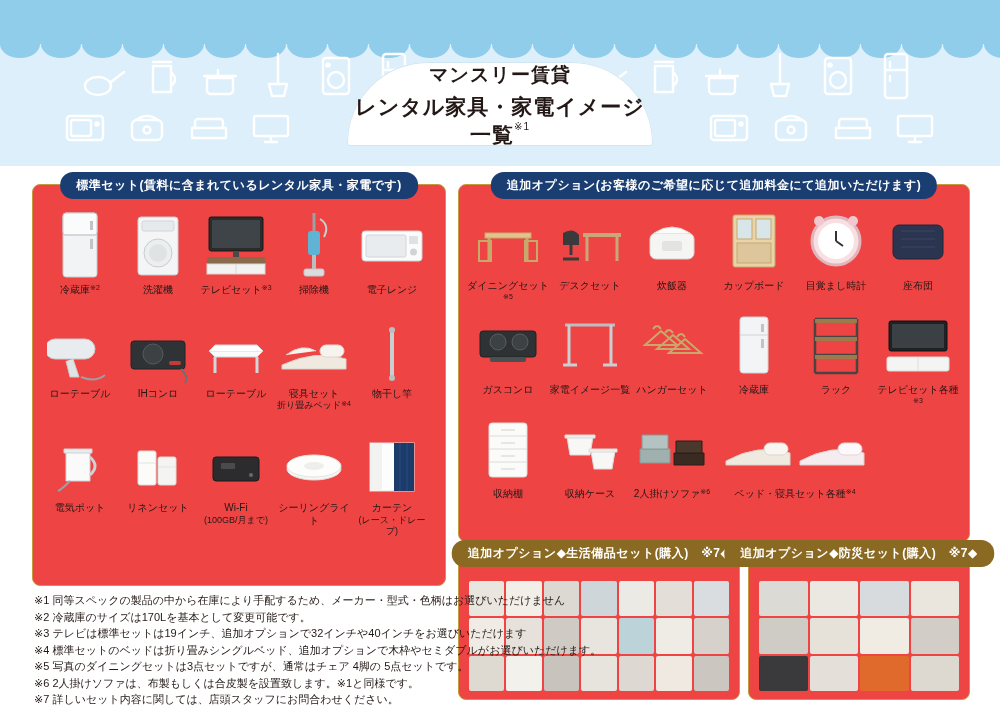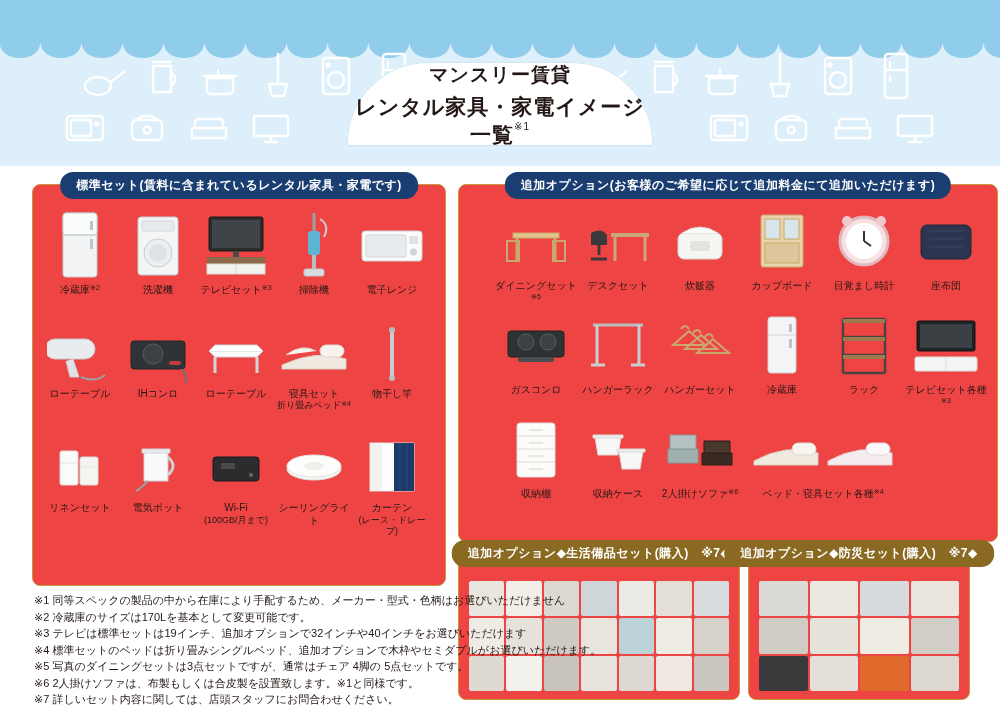--- a/index.html
+++ b/index.html
@@ -57,21 +57,21 @@
     position:absolute;border:1px solid #c49a3f;border-radius:8px;background:#ef4444;
   }
   .panel-title{
     position:absolute;left:50%;transform:translateX(-50%);
     top:-13px;background:#1a3e72;color:#fff;
     font-size:12px;font-weight:bold;border-radius:13px;
     padding:5px 16px;white-space:nowrap;letter-spacing:.5px;
   }
   .panel-title.gold{background:#8a6a22;}
   #panel-standard{left:32px;top:184px;width:412px;height:400px;}
-  #panel-option{left:458px;top:184px;width:510px;height:356px;padding-left:28px;}
+  #panel-option{left:458px;top:184px;width:510px;height:356px;}
   #panel-living{left:458px;top:552px;width:280px;height:146px;}
   #panel-disaster{left:748px;top:552px;width:220px;height:146px;}
 
   .grid{display:flex;flex-wrap:wrap;padding:16px 8px 0 8px;box-sizing:border-box;}
   .cell{
     box-sizing:border-box;
     display:flex;flex-direction:column;align-items:center;justify-content:flex-start;
     text-align:center;
   }
   .cell .art{display:flex;align-items:flex-end;justify-content:center;}
@@ -461,39 +461,39 @@
             <circle cx="15" cy="53" r="3" fill="#b9bec1"></circle>
           </svg>
       </div>
       <div class="cap"><span>物干し竿</span></div>
     </div>
 
     <div class="row-sp"></div>
 
     <div class="cell">
       <div class="art">
-        <svg width="60" height="64" viewBox="0 0 60 64">
-            <rect x="10" y="16" width="18" height="34" rx="2" fill="#fbfbfa" stroke="#dcdcd8"></rect>
-            <rect x="30" y="22" width="18" height="28" rx="2" fill="#f4f4f2" stroke="#dcdcd8"></rect>
-            <path d="M10 28 h18 M30 32 h18" stroke="#e3e3df"></path>
-          </svg>
-      </div>
-      <div class="cap"><span>リネンセット</span></div>
-    </div>
-
-    <div class="cell">
-      <div class="art">
         <svg width="56" height="64" viewBox="0 0 56 64">
             <path d="M14 16 h24 v30 h-24 z" fill="#fafafa" stroke="#cfd2d4"></path>
             <path d="M38 22 q10 9 0 18" fill="none" stroke="#cfd2d4" stroke-width="3"></path>
             <path d="M12 14 h28 v4 h-28 z" fill="#e9ecef" stroke="#cfd2d4"></path>
             <path d="M18 46 q-8 8 -12 10" fill="none" stroke="#9aa0a4" stroke-width="2"></path>
           </svg>
       </div>
       <div class="cap"><span>電気ポット</span></div>
+    </div>
+
+    <div class="cell">
+      <div class="art">
+        <svg width="60" height="64" viewBox="0 0 60 64">
+            <rect x="10" y="16" width="18" height="34" rx="2" fill="#fbfbfa" stroke="#dcdcd8"></rect>
+            <rect x="30" y="22" width="18" height="28" rx="2" fill="#f4f4f2" stroke="#dcdcd8"></rect>
+            <path d="M10 28 h18 M30 32 h18" stroke="#e3e3df"></path>
+          </svg>
+      </div>
+      <div class="cap"><span>リネンセット</span></div>
     </div>
 
     <div class="cell">
       <div class="art">
         <svg width="66" height="64" viewBox="0 0 66 64">
             <rect x="10" y="22" width="46" height="24" rx="3" fill="#2c2c2e" stroke="#1a1a1c"></rect>
             <rect x="18" y="28" width="14" height="6" rx="1" fill="#4a4a4c"></rect>
             <circle cx="48" cy="40" r="2" fill="#6a6a6c"></circle>
           </svg>
       </div>
@@ -620,21 +620,21 @@
     </div>
 
     <div class="cell">
       <div class="art">
         <svg width="70" height="70" viewBox="0 0 70 70">
             <path d="M10 14 h50" stroke="#b9bec1" stroke-width="3"></path>
             <path d="M14 14 v40 M56 14 v40" stroke="#c9ced1" stroke-width="3"></path>
             <path d="M8 54 h14 M48 54 h14" stroke="#c9ced1" stroke-width="3"></path>
           </svg>
       </div>
-      <div class="cap"><span>ハンガーラック</span></div>
+      <div class="cap"><span>家電イメージ一覧</span></div>
     </div>
 
     <div class="cell">
       <div class="art">
         <svg width="74" height="70" viewBox="0 0 74 70">
             <g fill="none" stroke="#c9a96b" stroke-width="2">
           <path d="M18 18 q4 -6 8 0 M10 34 l16 -14 l16 14 z"></path>
           <path d="M30 22 q4 -6 8 0 M22 38 l16 -14 l16 14 z"></path>
           <path d="M42 26 q4 -6 8 0 M34 42 l16 -14 l16 14 z"></path>
             </g>

